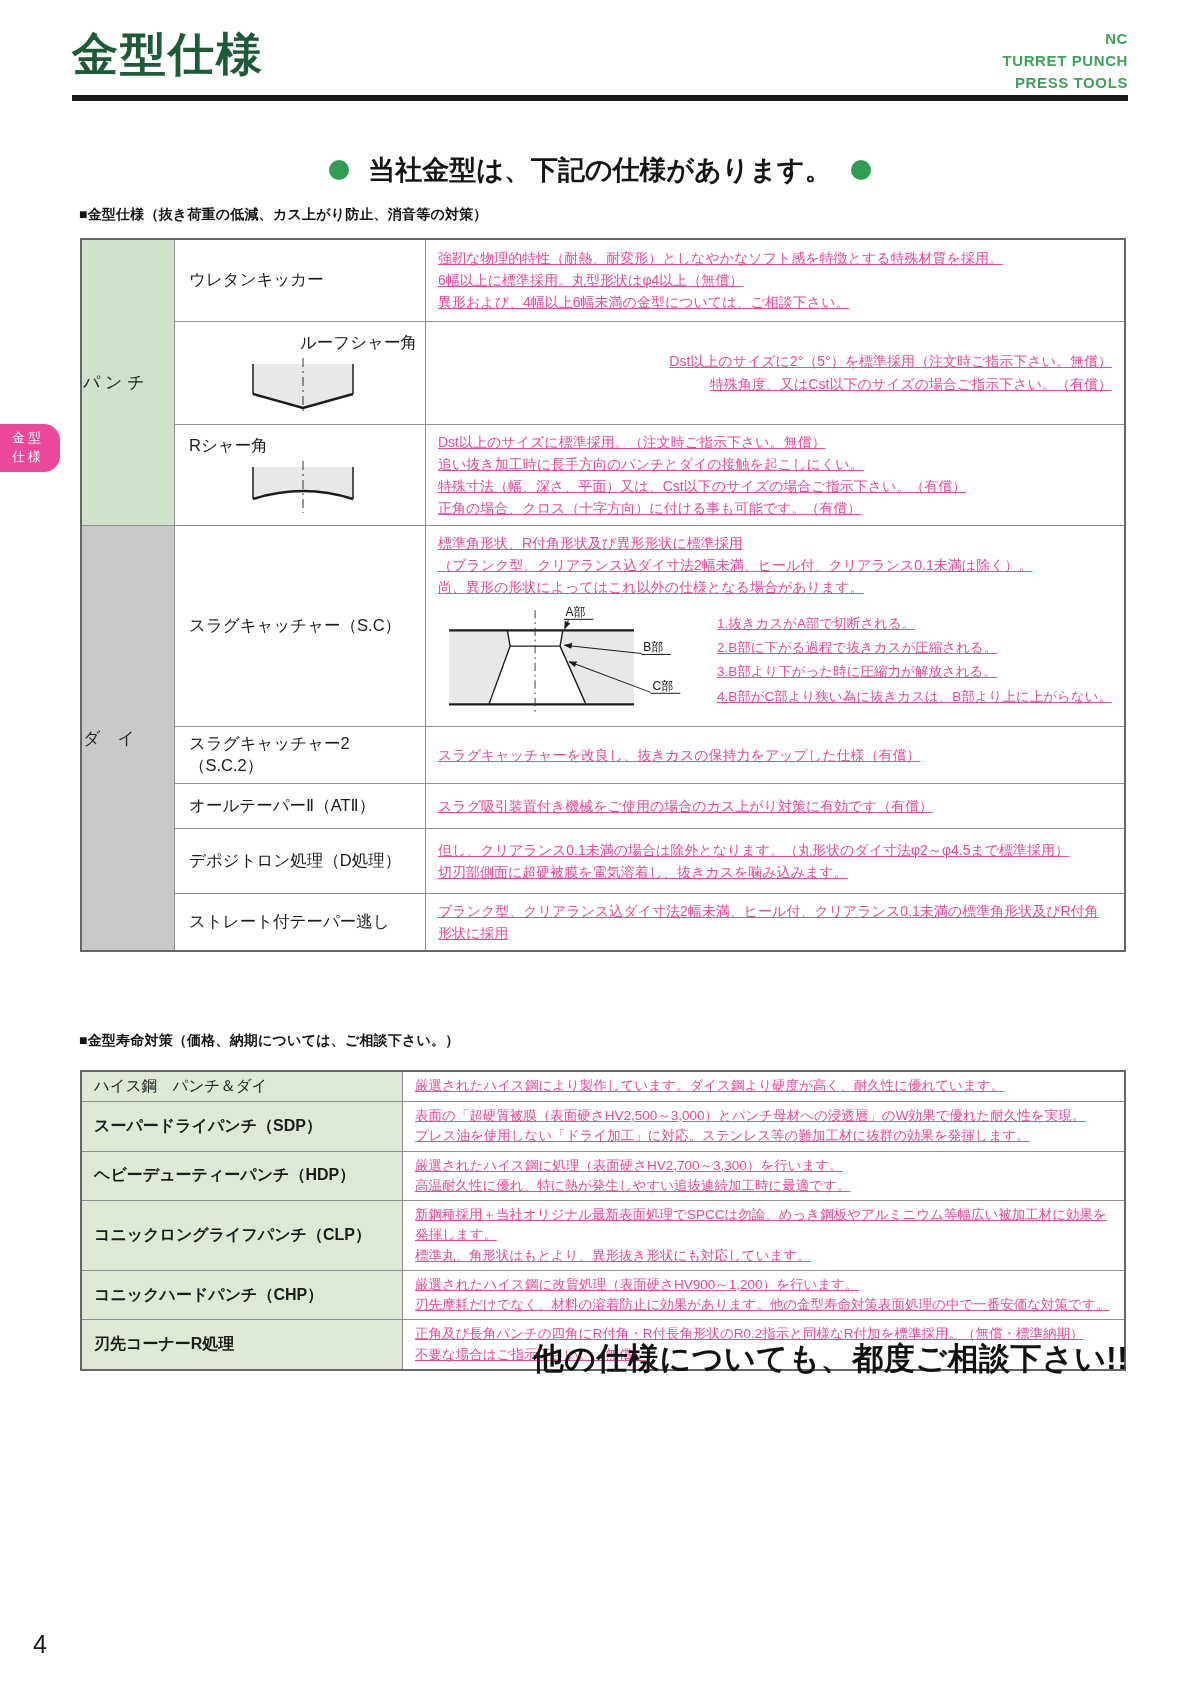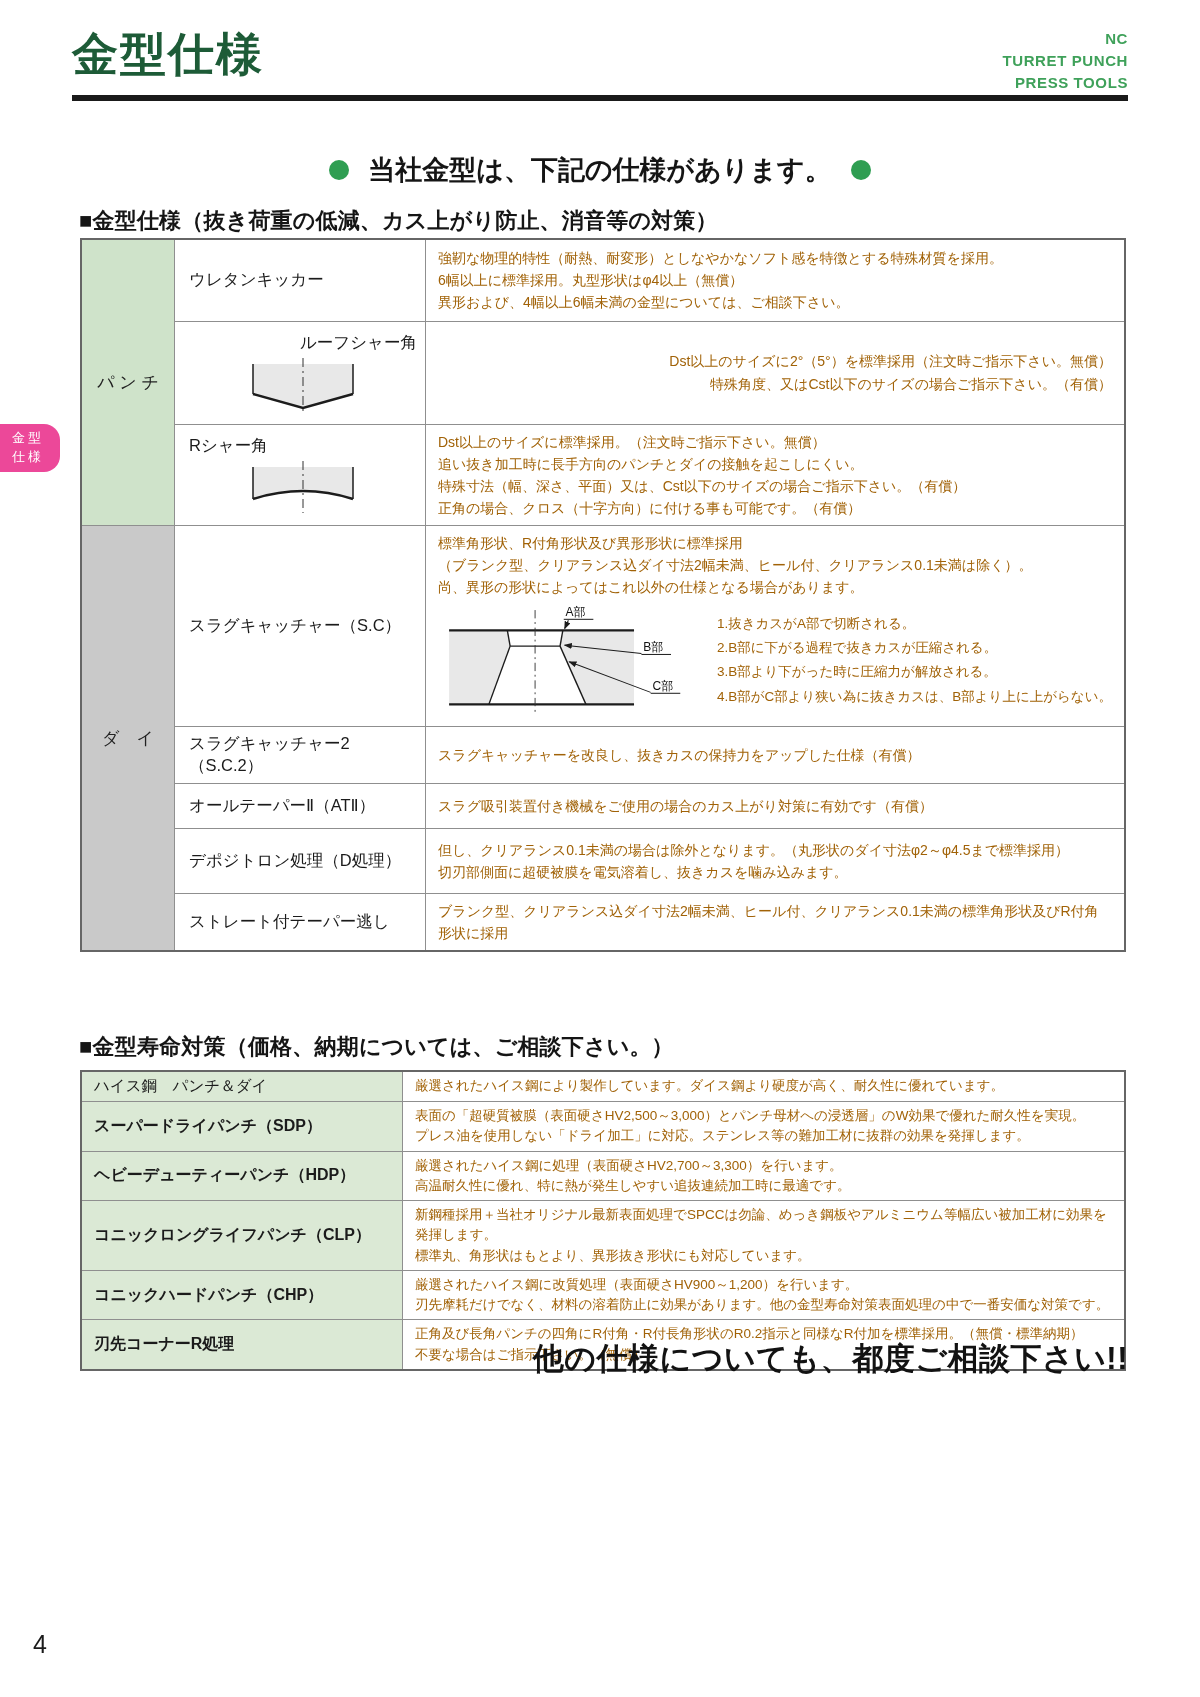--- a/index.html
+++ b/index.html
@@ -25,36 +25,36 @@
     text-align:center; font-size:13px; line-height:1.45; letter-spacing:3px;
   }
   
   .intro-heading {
     position:absolute; left:0; top:152px; width:100%;
     display:flex; justify-content:center; align-items:center; gap:19px;
     font-size:27px; font-weight:700; color:#151515;font-family:Liberation Mono, monospace;
   }
   .green-dot { width:20px; height:20px; border-radius:50%; background:#2f9e52; flex:0 0 auto; }
   
-  .sect-head { position:absolute; left:79px; font-size:22px; font-weight:700; color:#151515; letter-spacing:0.2px; }
+  .sect-head { position:absolute; left:79px; font-size:14px; font-weight:700; color:#151515; letter-spacing:0.2px; }
   .sect-head.s1 { top:206px; }
   .sect-head.s2 { top:1032px; }
   
   table.spec { position:absolute; left:80px; border-collapse:collapse; table-layout:fixed; background:#fff; }
   table.spec, table.spec td { border:1px solid #8f8f8f; }
   table.spec { border:2px solid #666; }
   .t1 { top:238px; width:1046px; }
   .t2 { top:1070px; width:1046px; }
-  td.group { width:90px; text-align:center; vertical-align:middle; font-size:17px; color:#222; }
+  td.group { width:90px; vertical-align:middle; font-size:17px; color:#222; }
   .bg-green { background:#cfe3ca; }
   .bg-gray  { background:#c9c9c9; }
   .bg-green2 { background:#dbe9d5; }
   td.name  { width:228px; padding:6px 8px 6px 14px; font-size:16.5px; vertical-align:middle; color:#1b1b1b; }
   td.name.top { vertical-align:top; padding-top:10px; }
-  td.desc  { padding:6px 12px; font-size:14px; line-height:1.58; vertical-align:middle; color:#a16207; }
+  td.desc  { padding:6px 12px; font-size:14px; line-height:1.58; vertical-align:middle; color:#ec4899;text-decoration:underline; }
   .t2 td.name { width:300px; font-weight:700; font-size:16px; padding:4px 8px 4px 12px; }
   .t2 td.name.normal { font-weight:400; font-size:15.5px; }
   .t2 td.desc { font-size:13.5px; line-height:1.5; padding:4px 12px; }
   .diagram-wrap { text-align:center; margin-top:4px; }
   
   .sc-flex { display:flex; align-items:center; gap:20px; margin-top:2px; }
   .sc-steps { font-size:13.5px; line-height:1.8; white-space:nowrap; }
   svg .body-fill { fill:#e8e8e8; stroke:none; }
   svg .edge  { stroke:#1c1c1c; stroke-width:1.5; fill:none; }
   svg .edge2 { stroke:#1c1c1c; stroke-width:2.4; fill:none; }

